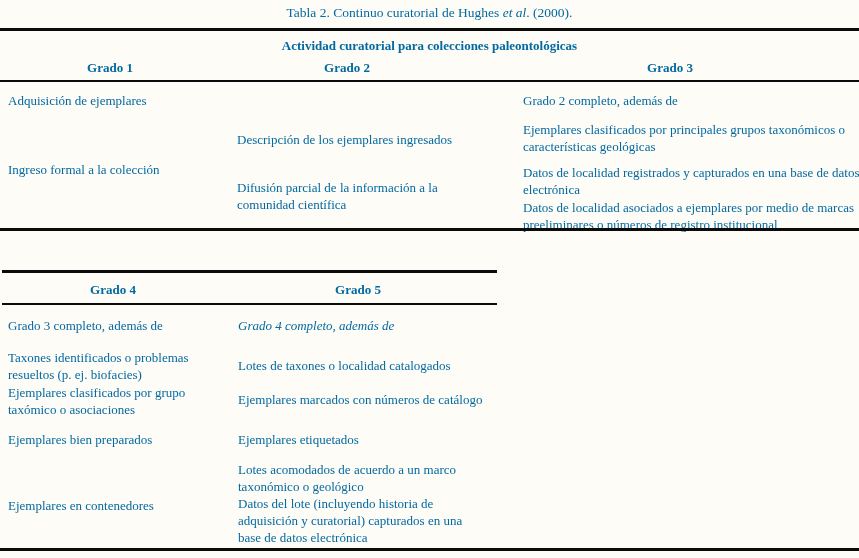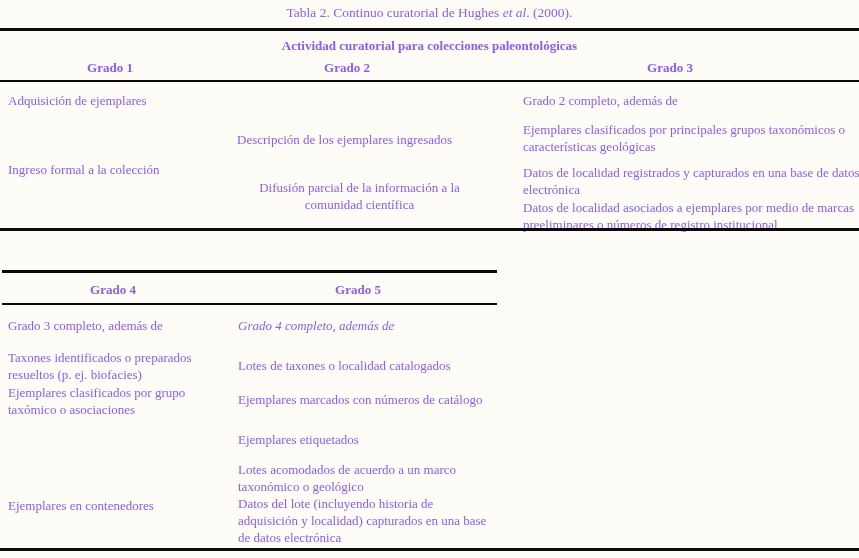--- a/index.html
+++ b/index.html
@@ -4,21 +4,21 @@
 <style>
   html,body { margin:0; padding:0; }
   body {
     background:#e9e9e9;
     font-family:"Liberation Serif","DejaVu Serif",serif;
   }
   #page {
     position:relative;
     width:859px; height:558px;
     background:#fdfcf7;
-    color:#8b5cf6;
+    color:#0369a1;
     overflow:hidden;
   }
   .txt {
     position:absolute;
     font-size:13px;
     line-height:17px;
   }
   .center { text-align:center; }
   .bold { font-weight:bold; }
   .italic { font-style:italic; }
@@ -32,21 +32,21 @@
   
   #t1h0 { top:59px; left:35px;  width:150px; }
   #t1h1 { top:59px; left:272px; width:150px; }
   #t1h2 { top:59px; left:595px; width:150px; }
 
   
   .t1c1 { left:8px;   width:220px; }
   .t1c2 { left:237px; width:258px; }
   .t1c3 { left:495px; width:362px;margin-left:28px; }
   #t1c1i0 { top:92px; }  #t1c1i1 { top:161px; }
-  #t1c2i0 { top:92px; }  #t1c2i1 { top:131px; } #t1c2i2 { top:179px; width:245px;text-align:center; }
+  #t1c2i0 { top:92px; }  #t1c2i1 { top:131px; } #t1c2i2 { top:179px; width:245px; }
   #t1c3i0 { top:92px; }  #t1c3i1 { top:121px; } #t1c3i2 { top:164px; } #t1c3i3 { top:199px; }
 
   
   #t2h0 { top:281px; left:38px;  width:150px; }
   #t2h1 { top:281px; left:283px; width:150px; }
 
   
   .t2c1 { left:8px;   width:222px; }
   .t2c2 { left:238px; width:258px; }
   #t2c1i0 { top:317px; } #t2c1i1 { top:349px; } #t2c1i2 { top:384px; }
@@ -93,26 +93,27 @@
   <div id="rule3" class="rule"></div>
 
   <div id="rule4" class="rule"></div>
 
   <div id="t2h0" class="txt center bold">Grado 4</div>
   <div id="t2h1" class="txt center bold">Grado 5</div>
 
   <div id="rule5" class="rule"></div>
 
   <div id="t2c1i0" class="txt t2c1">Grado 3 completo, además de</div>
-  <div id="t2c1i1" class="txt t2c1">Taxones identificados o preparados resueltos (p. ej. biofacies)</div>
+  <div id="t2c1i1" class="txt t2c1">Taxones identificados o problemas resueltos (p. ej. biofacies)</div>
   <div id="t2c1i2" class="txt t2c1">Ejemplares clasificados por grupo taxómico o asociaciones</div>
+  <div id="t2c1i3" class="txt t2c1">Ejemplares bien preparados</div>
   <div id="t2c1i4" class="txt t2c1">Ejemplares en contenedores</div>
 
   <div id="t2c2i0" class="txt t2c2">Grado 4 completo, además de</div>
   <div id="t2c2i1" class="txt t2c2">Lotes de taxones o localidad catalogados</div>
   <div id="t2c2i2" class="txt t2c2">Ejemplares marcados con números de catálogo</div>
   <div id="t2c2i3" class="txt t2c2">Ejemplares etiquetados</div>
   <div id="t2c2i4" class="txt t2c2">Lotes acomodados de acuerdo a un marco taxonómico o geológico</div>
-  <div id="t2c2i5" class="txt t2c2">Datos del lote (incluyendo historia de adquisición y localidad) capturados en una base de datos electrónica</div>
+  <div id="t2c2i5" class="txt t2c2">Datos del lote (incluyendo historia de adquisición y curatorial) capturados en una base de datos electrónica</div>
 
   <div id="rule6" class="rule"></div>
 
 </div>
 
 </body></html>

